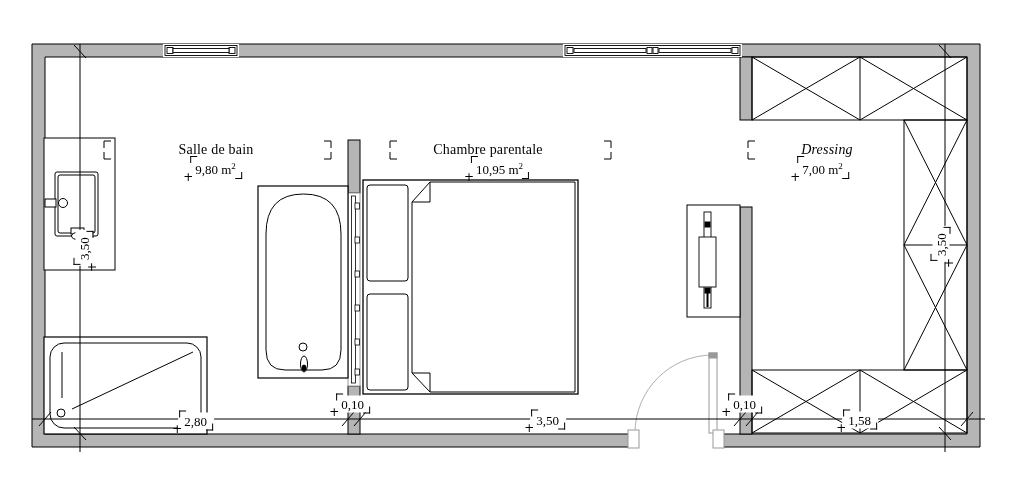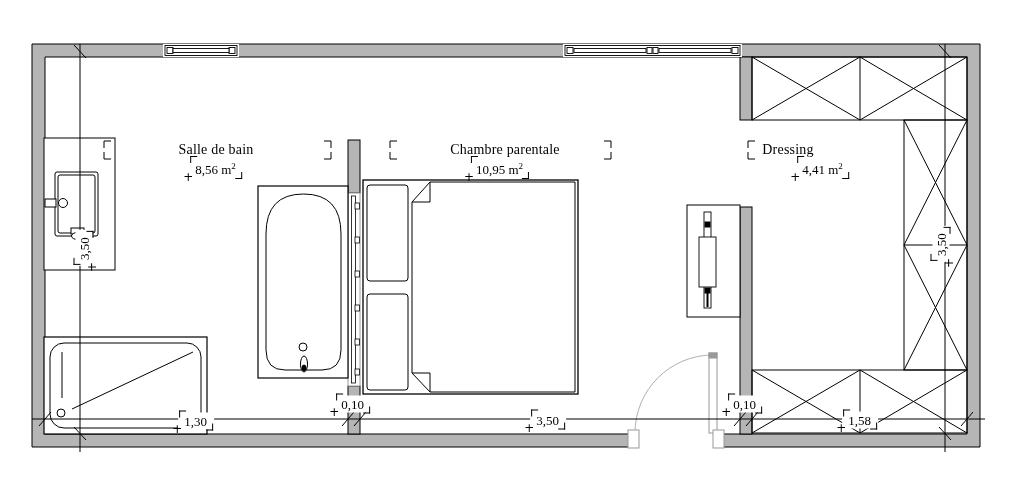--- a/index.html
+++ b/index.html
@@ -149,35 +149,35 @@
     <path d="M104,148 V141 H111 M104,152 V159 H111"></path>
     <path d="M331,148 V141 H324 M331,152 V159 H324"></path>
     <path d="M390,148 V141 H397 M390,152 V159 H397"></path>
     <path d="M611,148 V141 H604 M611,152 V159 H604"></path>
     <path d="M748,148 V141 H755 M748,152 V159 H755"></path>
   </g>
 </svg>
 
 <div class="lbl room-name" style="left:216px;top:150px;">Salle de bain</div>
 <div class="lbl meas" style="left:216px;top:168px;">
-  <span class="box"><span class="c-tl"></span><span>8,56 m</span><sup>2</sup><span class="c-br"></span><span class="plus">+</span></span>
+  <span class="box"><span class="c-tl"></span><span>9,80 m</span><sup>2</sup><span class="c-br"></span><span class="plus">+</span></span>
 </div>
 
-<div class="lbl room-name" style="left:505px;top:150px;">Chambre parentale</div>
+<div class="lbl room-name" style="left:488px;top:150px;">Chambre parentale</div>
 <div class="lbl meas" style="left:500px;top:168px;">
   <span class="box"><span class="c-tl"></span><span>10,95 m</span><sup>2</sup><span class="c-br"></span><span class="plus">+</span></span>
 </div>
 
-<div class="lbl room-name" style="left:788px;top:150px;">Dressing</div>
+<div class="lbl room-name" style="left:827px;top:150px;font-style:italic;">Dressing</div>
 <div class="lbl meas" style="left:823px;top:168px;">
-  <span class="box"><span class="c-tl"></span><span>4,41 m</span><sup>2</sup><span class="c-br"></span><span class="plus">+</span></span>
+  <span class="box"><span class="c-tl"></span><span>7,00 m</span><sup>2</sup><span class="c-br"></span><span class="plus">+</span></span>
 </div>
 
 <div class="lbl meas" style="left:196px;top:421px;">
-  <span class="box"><span class="c-tl"></span><span>1,30</span><span class="c-br"></span><span class="plus">+</span></span>
+  <span class="box"><span class="c-tl"></span><span>2,80</span><span class="c-br"></span><span class="plus">+</span></span>
 </div>
 <div class="lbl meas" style="left:353px;top:404px;">
   <span class="box"><span class="c-tl"></span><span>0,10</span><span class="c-br"></span><span class="plus">+</span></span>
 </div>
 <div class="lbl meas" style="left:548px;top:420px;">
   <span class="box"><span class="c-tl"></span><span>3,50</span><span class="c-br"></span><span class="plus">+</span></span>
 </div>
 <div class="lbl meas" style="left:745px;top:404px;">
   <span class="box"><span class="c-tl"></span><span>0,10</span><span class="c-br"></span><span class="plus">+</span></span>
 </div>

